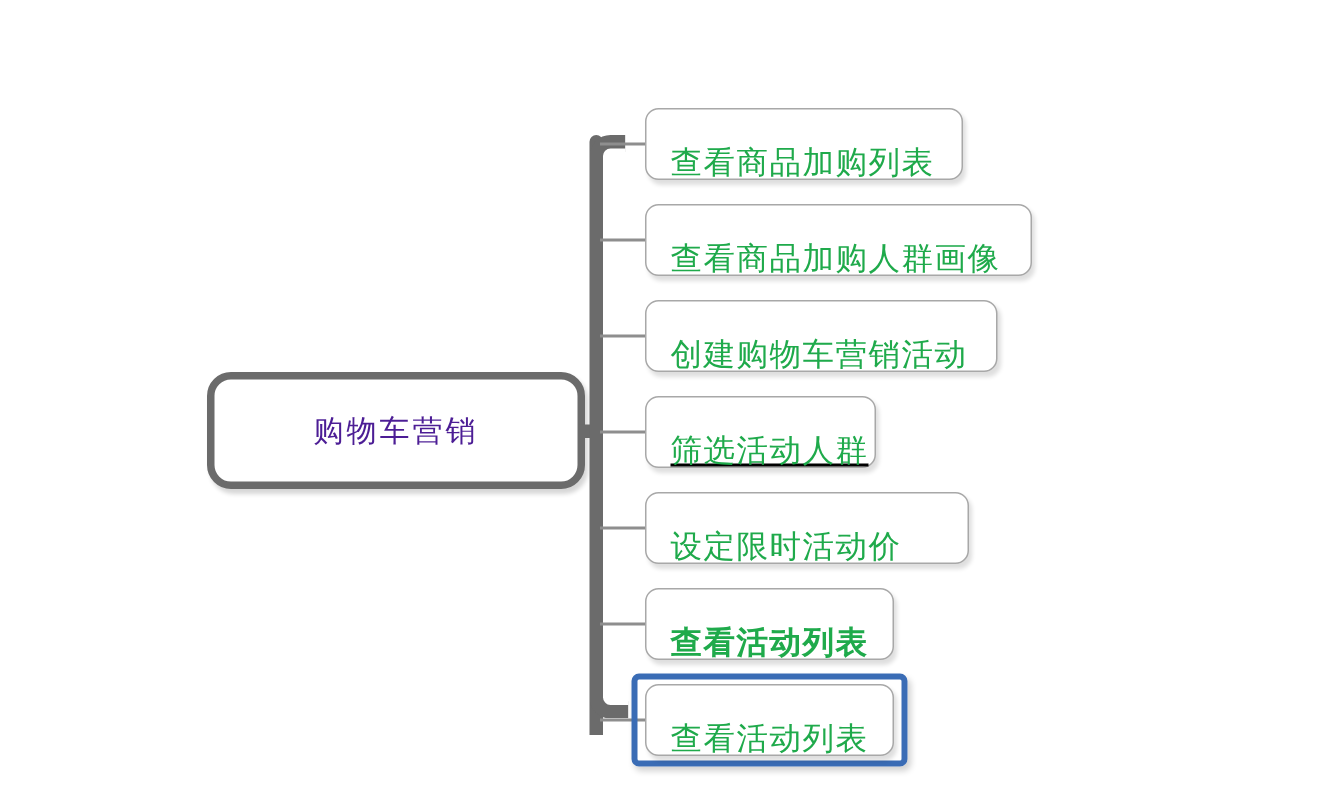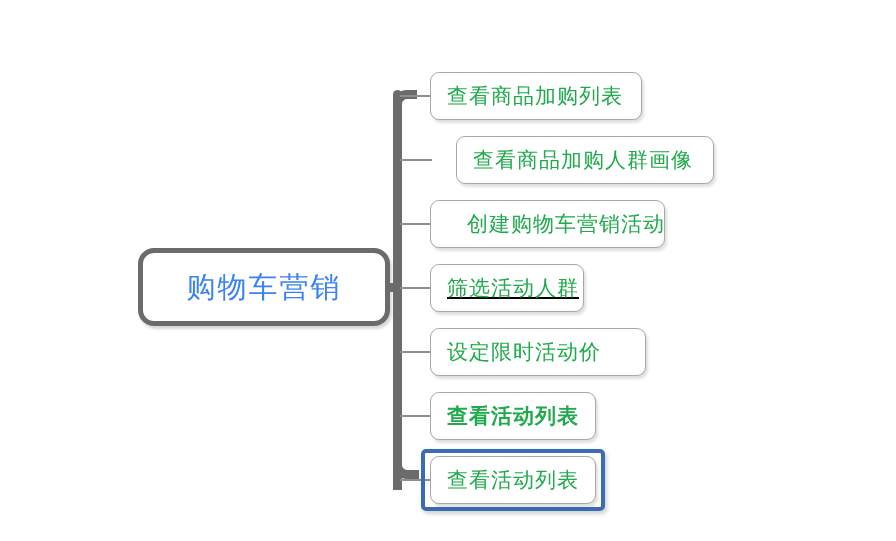--- a/index.html
+++ b/index.html
@@ -31,22 +31,22 @@
     box-sizing: border-box;
     border: 5px solid #6b6b6b;
     border-radius: 16px;
     background: #ffffff;
     display: flex;
     align-items: center;
     justify-content: center;
     box-shadow: 2px 3px 3px rgba(0,0,0,0.16);
   }
   .root-label {
-    color: #3b82f6;
-    font-size: 29px;
+    color: #4c1d95;
+    font-size: 20px;
     letter-spacing: 2px;
     line-height: 1;
     white-space: nowrap;
   }
 
   
   .trunk {
     position: absolute;
     left: 393px;
     top: 90px;
@@ -99,21 +99,21 @@
   }
 
   
   .child-node {
     position: absolute;
     box-sizing: border-box;
     border: 1px solid #a8a8a8;
     border-radius: 9px;
     background: #ffffff;
     display: flex;
-    align-items: center;
+    align-items: flex-end;
     box-shadow: 2px 3px 3px rgba(0,0,0,0.13);
     height: 48px;
   }
   .child-label {
     color: #1faa4b;
     font-size: 21px;
     letter-spacing: 1px;
     line-height: 1;
     white-space: nowrap;
     padding: 0 16px;
@@ -150,25 +150,25 @@
   <div class="branch" style="left:400px; top:351px; width:32px;"></div>
   <div class="branch" style="left:400px; top:415px; width:32px;"></div>
   <div class="branch" style="left:400px; top:479px; width:32px;"></div>
 
   <div class="selection-frame" style="left:421px; top:449px; width:184px; height:62px;"></div>
 
   <div class="child-node" style="left:430px; top:72px; width:212px;">
     <span class="child-label">查看商品加购列表</span>
   </div>
 
-  <div class="child-node" style="left:430px; top:136px; width:258px;margin-left:26px;">
+  <div class="child-node" style="left:430px; top:136px; width:258px;">
     <span class="child-label">查看商品加购人群画像</span>
   </div>
 
-  <div class="child-node" style="left:430px; top:200px; width:235px;padding-left:20px;">
+  <div class="child-node" style="left:430px; top:200px; width:235px;">
     <span class="child-label">创建购物车营销活动</span>
   </div>
 
   <div class="child-node" style="left:430px; top:264px; width:154px;text-decoration:underline;">
     <span class="child-label">筛选活动人群</span>
   </div>
 
   <div class="child-node" style="left:430px; top:328px; width:216px;">
     <span class="child-label">设定限时活动价</span>
   </div>

